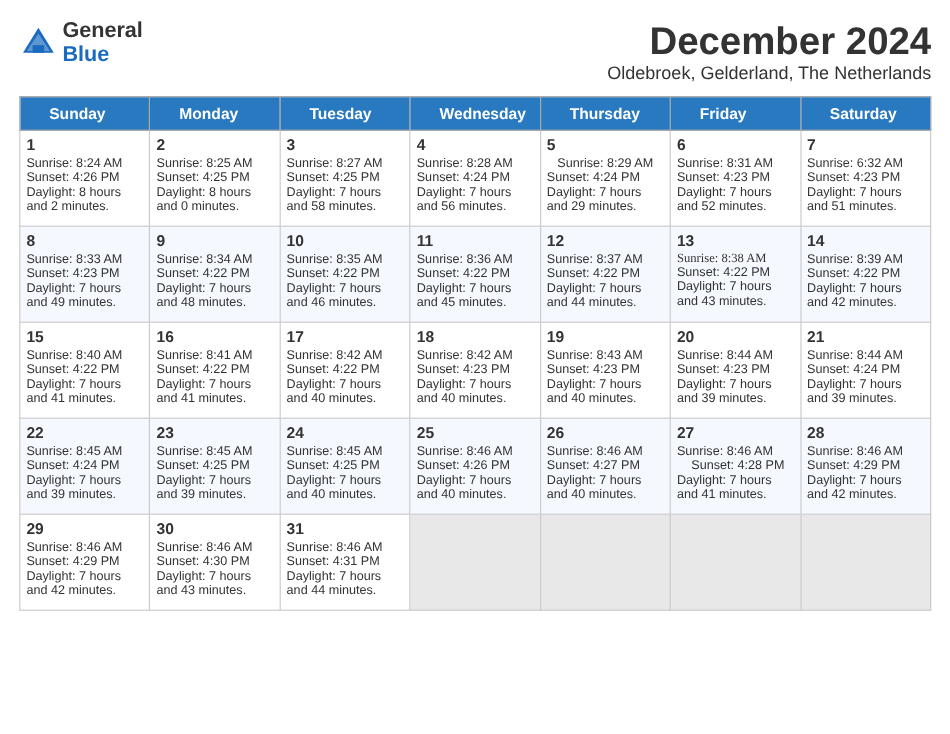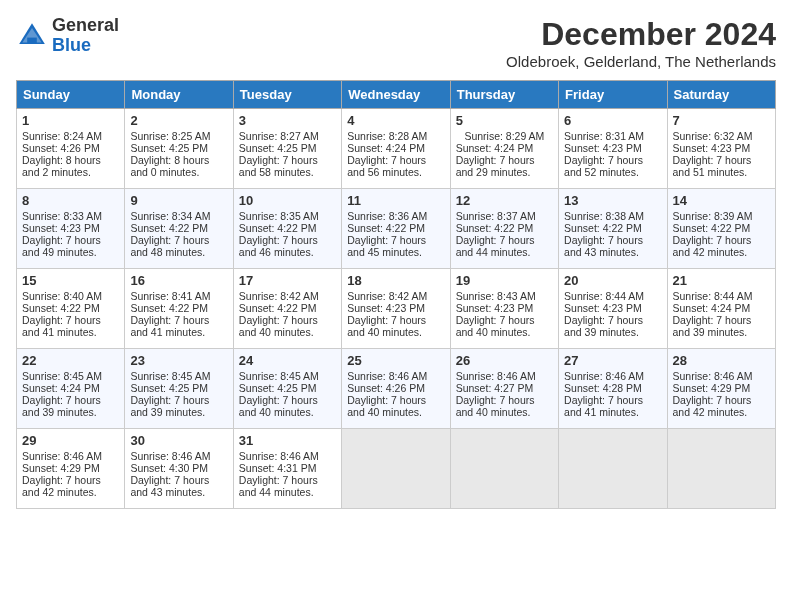--- a/index.html
+++ b/index.html
@@ -46,21 +46,21 @@
     }
     table {
       width: 100%;
       border-collapse: collapse;
       table-layout: fixed;
     }
     th {
       background-color: #2979c0;
       color: #fff;
       text-align: left;
-      padding: 6px 6px;
+      padding: 6px 24px;
       font-size: 13px;
       font-weight: bold;
       border: 1px solid #aaa;
     }
     td {
       vertical-align: top;
       border: 1px solid #ccc;
       padding: 4px 5px;
       font-size: 10.5px;
       color: #333;
@@ -199,21 +199,21 @@
         </td>
         <td>
           <span class="day-num">12</span>
           <span style="display: block;">Sunrise: 8:37 AM</span>
           <span style="display: block;">Sunset: 4:22 PM</span>
           <span style="display: block;">Daylight: 7 hours</span>
           <span style="display: block;">and 44 minutes.</span>
         </td>
         <td>
           <span class="day-num">13</span>
-          <span style="display: block;">Sunrise: 8:38 AM</span>
+          <span style="display: block; font-family: Liberation Serif, serif;">Sunrise: 8:38 AM</span>
           <span style="display: block;">Sunset: 4:22 PM</span>
           <span style="display: block;">Daylight: 7 hours</span>
           <span style="display: block;">and 43 minutes.</span>
         </td>
         <td>
           <span class="day-num">14</span>
           <span style="display: block;">Sunrise: 8:39 AM</span>
           <span style="display: block;">Sunset: 4:22 PM</span>
           <span style="display: block;">Daylight: 7 hours</span>
           <span style="display: block;">and 42 minutes.</span>
@@ -302,21 +302,21 @@
         <td>
           <span class="day-num">26</span>
           <span style="display: block;">Sunrise: 8:46 AM</span>
           <span style="display: block;">Sunset: 4:27 PM</span>
           <span style="display: block;">Daylight: 7 hours</span>
           <span style="display: block;">and 40 minutes.</span>
         </td>
         <td>
           <span class="day-num">27</span>
           <span style="display: block;">Sunrise: 8:46 AM</span>
-          <span style="display: block;">Sunset: 4:28 PM</span>
+          <span style="display: block; margin-left: 12px;">Sunset: 4:28 PM</span>
           <span style="display: block;">Daylight: 7 hours</span>
           <span style="display: block;">and 41 minutes.</span>
         </td>
         <td>
           <span class="day-num">28</span>
           <span style="display: block;">Sunrise: 8:46 AM</span>
           <span style="display: block;">Sunset: 4:29 PM</span>
           <span style="display: block;">Daylight: 7 hours</span>
           <span style="display: block;">and 42 minutes.</span>
         </td>

